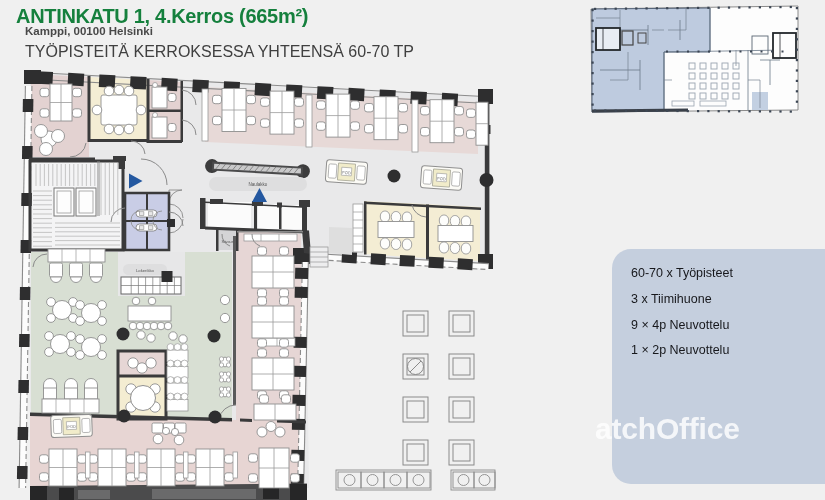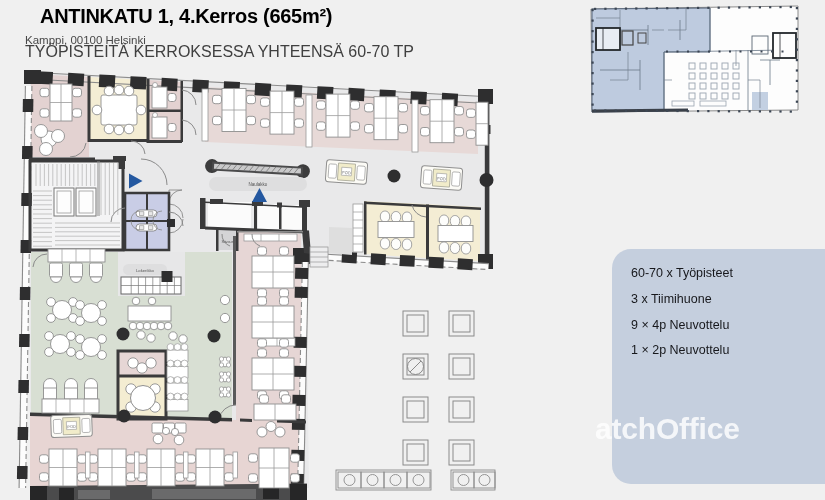--- a/index.html
+++ b/index.html
@@ -1,20 +1,20 @@
 <!DOCTYPE html>
 <html><head>
 <meta charset="utf-8">
 <style>
   html,body { margin:0; padding:0; }
   body { width:825px; height:500px; background:#f0f0f0; position:relative; overflow:hidden;
          font-family:"Liberation Sans", sans-serif; }
-  .title { position:absolute; left:40px; top:5px; color:#000000; font-size:20px;
+  .title { position:absolute; left:16px; top:5px; color:#15803d; font-size:20px;
             font-weight:700; letter-spacing:-0.3px; }
-  .sub1 { position:absolute; left:25px; top:34px; color:#484848; font-size:11.5px; }
+  .sub1 { position:absolute; left:25px; top:25px; color:#484848; font-size:11.5px;font-weight:bold; }
   .sub2 { position:absolute; left:25px; top:43px; color:#404040; font-size:16px; }
   .panel { position:absolute; left:612px; top:249px; width:238px; height:235px;
             background:#c5cfde; border-radius:19px; }
   .panel ul { list-style:none; margin:0; padding:12px 0 0 19px; }
   .panel li { font-size:12.5px; color:#17181c; line-height:25.8px; }
   .wm { position:absolute; left:595px; top:412px; color:#ffffff; opacity:0.82;
          font-size:30px; font-weight:700; letter-spacing:-0.2px; }
 </style>
 </head>
 <body>

